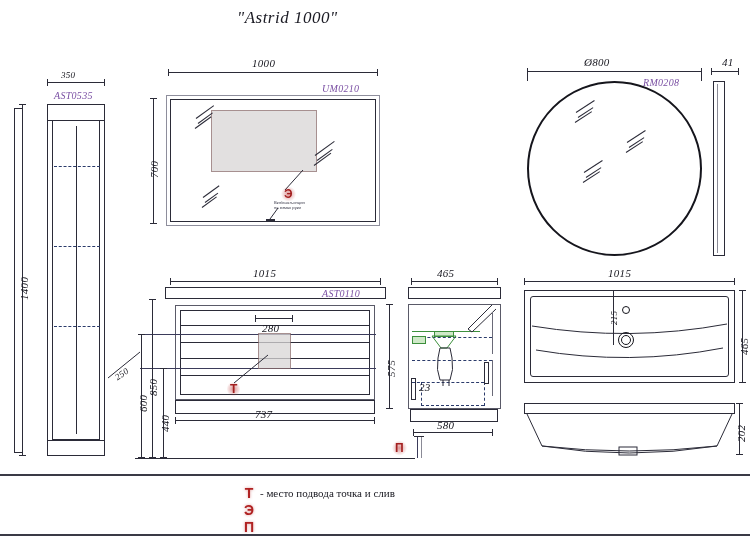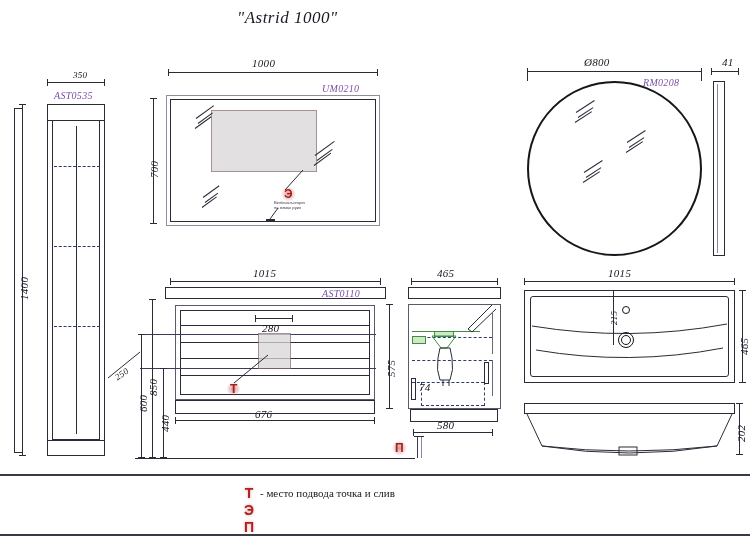--- a/index.html
+++ b/index.html
@@ -59,21 +59,21 @@
 
 <div class="sheet">
 
   <div class="abs title">"Astrid 1000"</div>
 
   <div>
 
     <div class="ln h1 abs" style="left:47px;top:82px;width:58px;"></div>
     <div class="tick" style="left:47px;top:79px;"></div>
     <div class="tick" style="left:104px;top:79px;"></div>
-    <div class="abs dim sm" style="left:61px;top:70px;margin-left:12px;">350</div>
+    <div class="abs dim sm" style="left:61px;top:70px;">350</div>
 
     <div class="abs code" style="left:54px;top:90px;">AST0535</div>
 
     <div class="ln v1 abs" style="left:22px;top:104px;height:352px;"></div>
     <div class="tickh" style="left:19px;top:104px;"></div>
     <div class="tickh" style="left:19px;top:455px;"></div>
     <div class="abs dim rot" style="left:18px;top:300px;">1400</div>
 
     <div class="box" style="left:47px;top:104px;width:58px;height:352px;"></div>
     <div class="box" style="left:52px;top:120px;width:48px;height:320px;"></div>
@@ -202,21 +202,21 @@
     <div class="panel" style="left:258px;top:333px;width:33px;height:36px;"></div>
 
     <svg class="abs" style="left:228px;top:355px;width:42px;height:32px;overflow:visible;">
       <line x1="40" y1="0" x2="6" y2="28" stroke="#2b2b38" stroke-width="1"></line>
     </svg>
     <div class="marker glow" style="left:227px;top:381px;">Т</div>
 
     <div class="ln h1 abs" style="left:175px;top:420px;width:200px;"></div>
     <div class="tick" style="left:175px;top:417px;"></div>
     <div class="tick" style="left:374px;top:417px;"></div>
-    <div class="abs dim" style="left:255px;top:408px;">676</div>
+    <div class="abs dim" style="left:255px;top:408px;">737</div>
     <div class="box" style="left:175px;top:400px;width:200px;height:14px;"></div>
 
     <div class="ln v1 abs" style="left:152px;top:299px;height:159px;"></div>
     <div class="tickh" style="left:149px;top:299px;"></div>
     <div class="tickh" style="left:149px;top:457px;"></div>
     <div class="abs dim rot" style="left:147px;top:396px;">850</div>
 
     <div class="ln v1 abs" style="left:141px;top:334px;height:124px;"></div>
     <div class="tickh" style="left:138px;top:334px;"></div>
     <div class="tickh" style="left:138px;top:457px;"></div>
@@ -268,21 +268,21 @@
       <line x1="30" y1="0" x2="6" y2="24" stroke="#2b2b38" stroke-width="1"></line>
       <line x1="34" y1="4" x2="10" y2="27" stroke="#2b2b38" stroke-width="1"></line>
       <line x1="6" y1="24" x2="10" y2="27" stroke="#2b2b38" stroke-width="1"></line>
     </svg>
 
     <div class="ln v1 abs" style="left:492px;top:312px;height:42px;background:#6a6a78;"></div>
     <div class="ln v1 abs" style="left:492px;top:360px;height:36px;background:#6a6a78;"></div>
     <div class="box" style="left:484px;top:362px;width:5px;height:22px;"></div>
 
     <div class="box" style="left:411px;top:378px;width:5px;height:22px;"></div>
-    <div class="abs dim" style="left:419px;top:381px;">74</div>
+    <div class="abs dim" style="left:419px;top:381px;">23</div>
 
     <div class="ln v1 abs" style="left:389px;top:304px;height:105px;"></div>
     <div class="tickh" style="left:386px;top:304px;"></div>
     <div class="tickh" style="left:386px;top:408px;"></div>
     <div class="abs dim rot" style="left:385px;top:377px;">575</div>
 
     <div class="box" style="left:410px;top:409px;width:88px;height:13px;"></div>
     <div class="ln h1 abs" style="left:413px;top:432px;width:80px;"></div>
     <div class="tick" style="left:413px;top:429px;"></div>
     <div class="tick" style="left:492px;top:429px;"></div>

